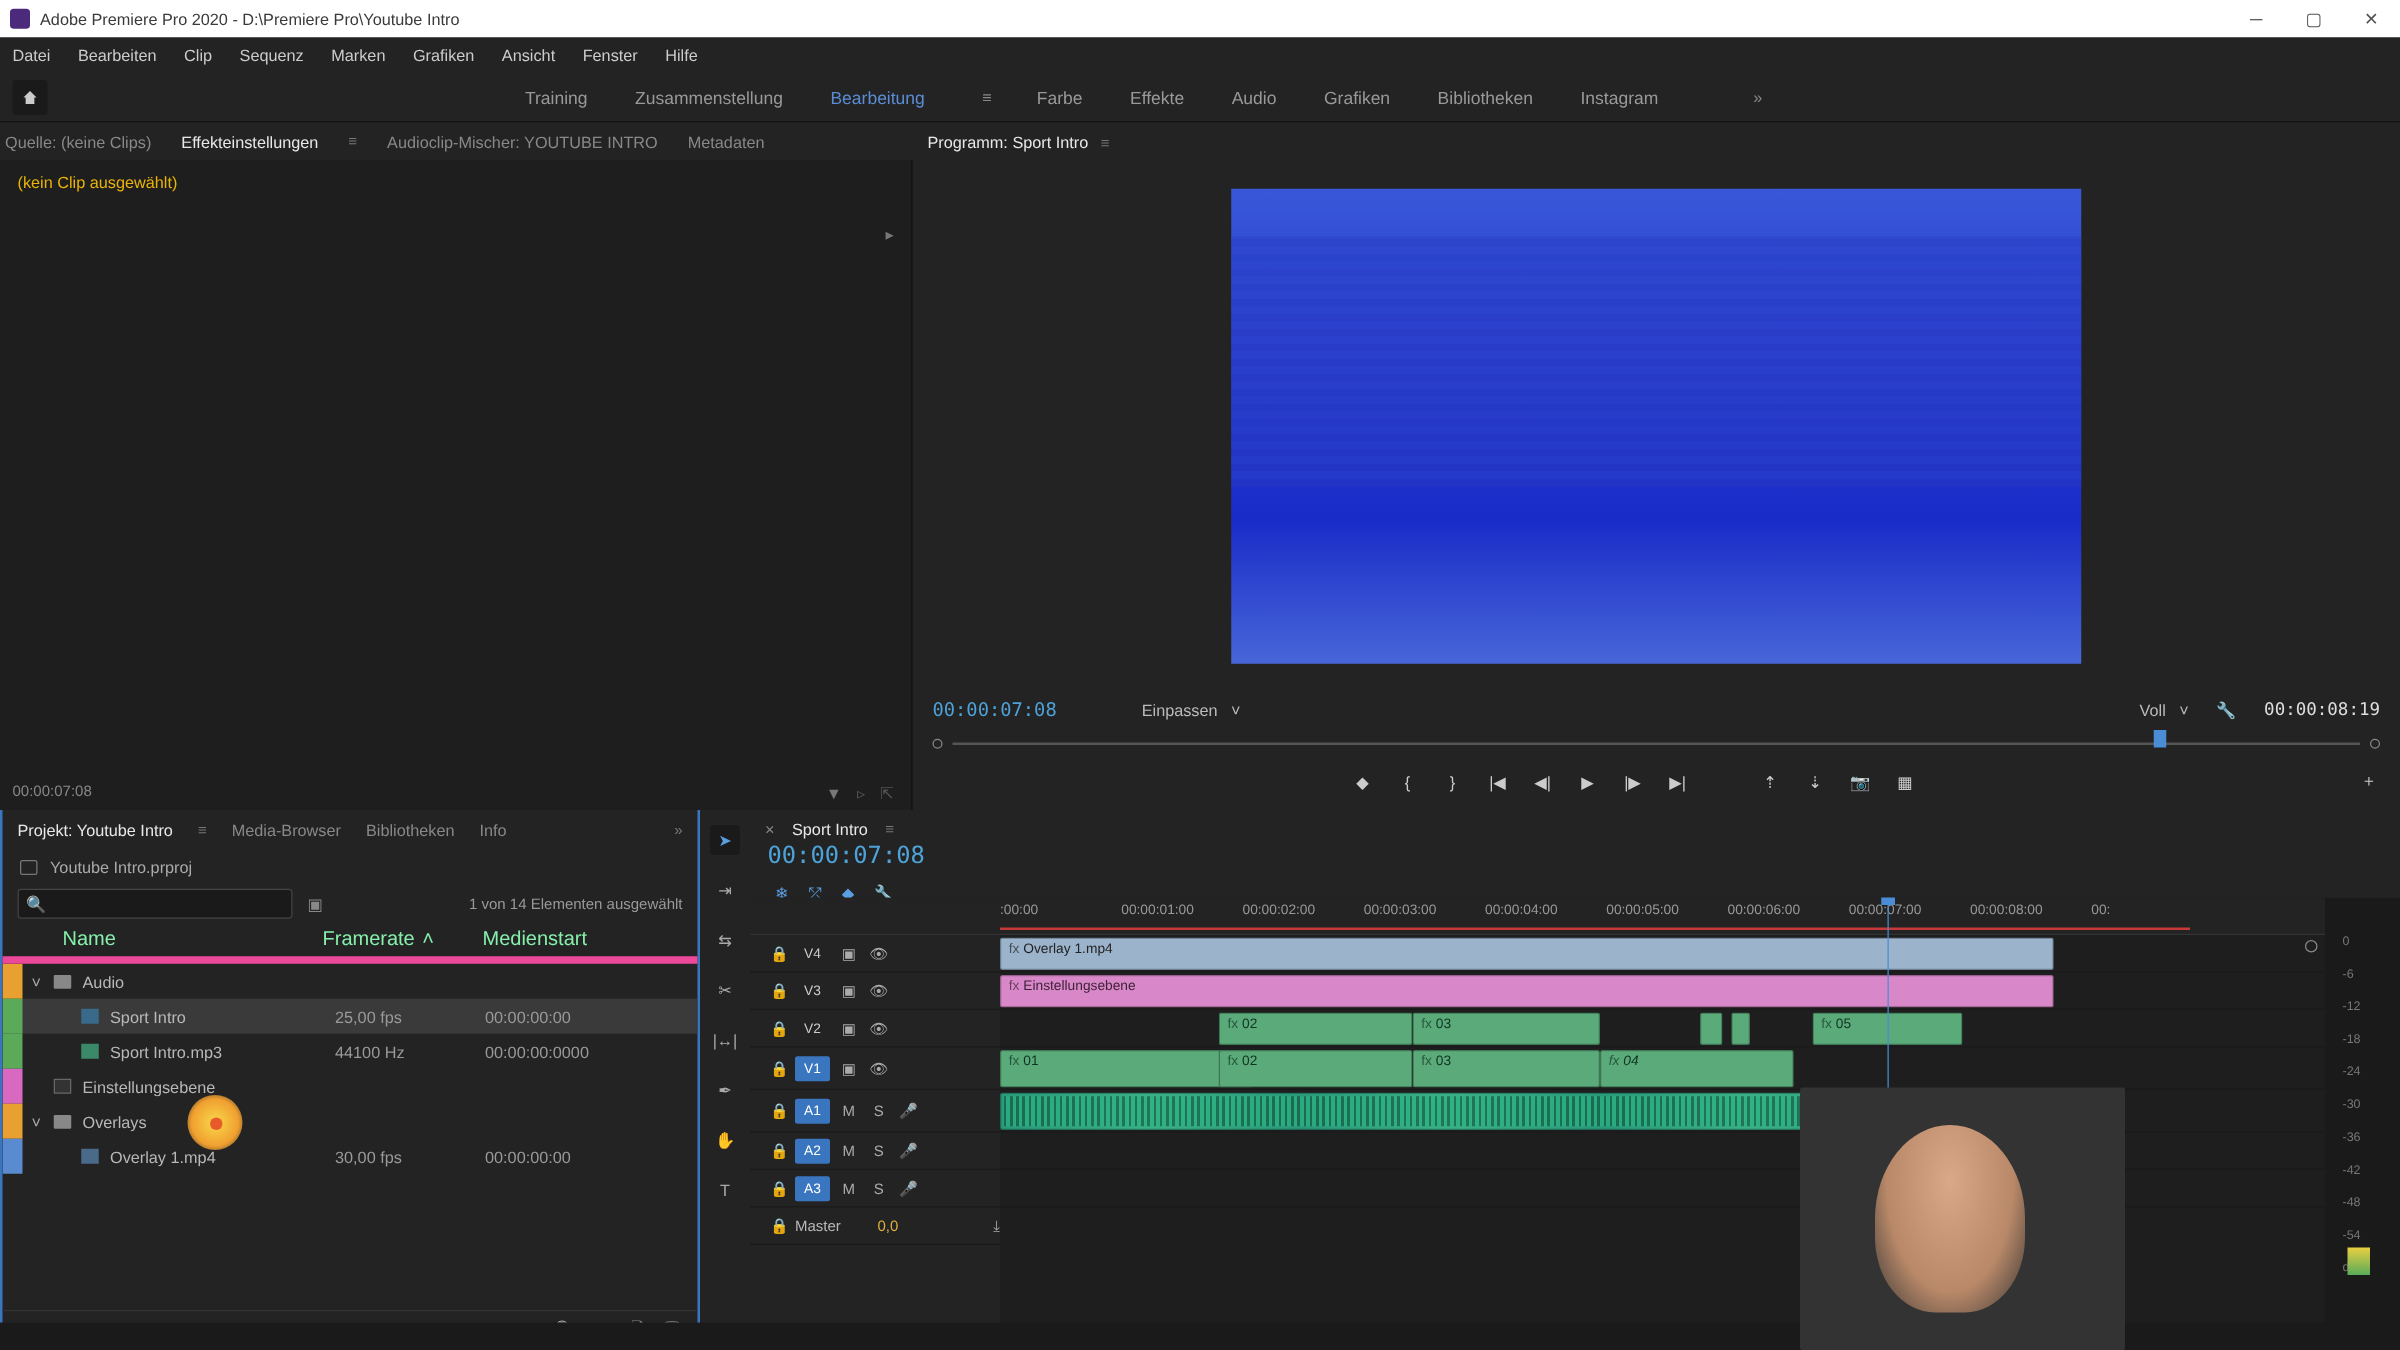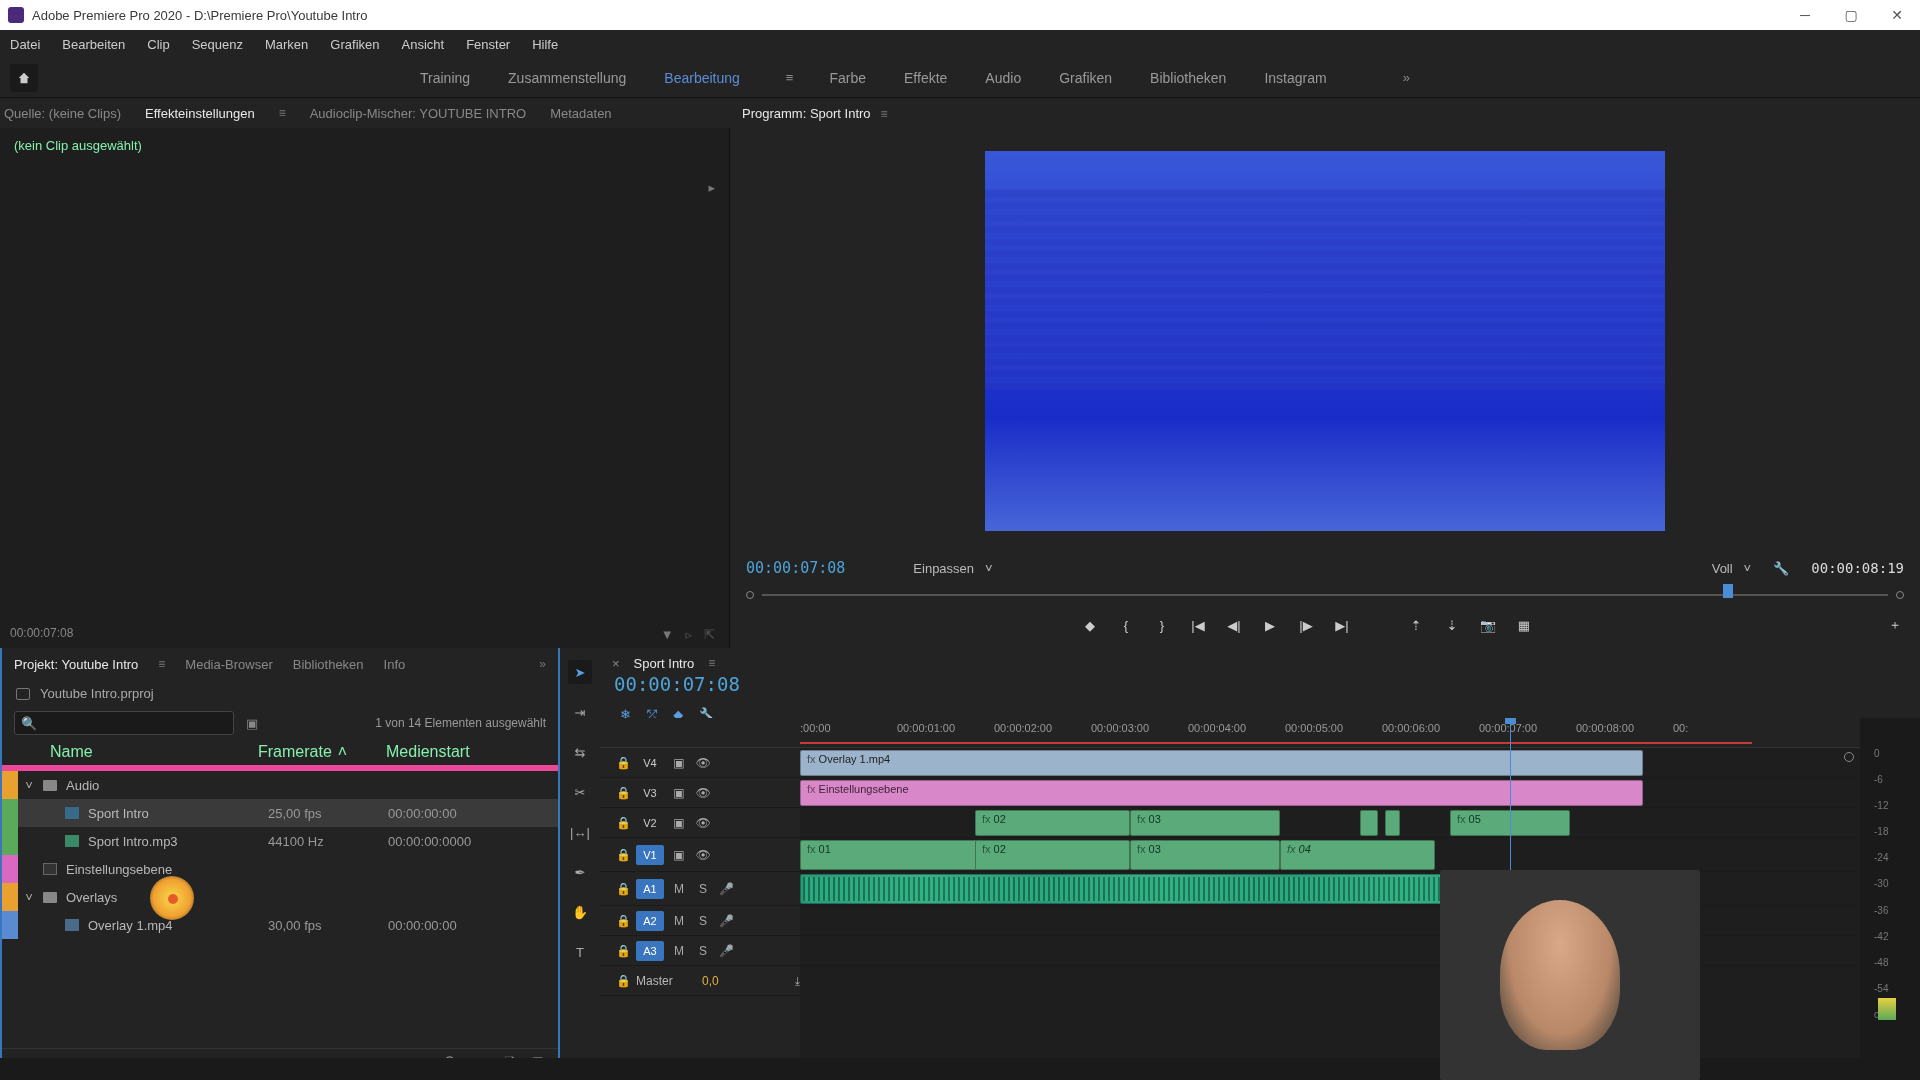--- a/index.html
+++ b/index.html
@@ -17,21 +17,21 @@
 .ws-tab.active { color:#5a8dd6; }
 .ws-hamb { color:#888; margin-left:10px; }
 .main { display:flex; height:calc(1080px - 98px); }
 .left-col { width:730px; display:flex; flex-direction:column; }
 .right-col { flex:1; display:flex; flex-direction:column; }
 .panel-tabs { height:30px; display:flex; align-items:center; gap:24px; padding:0 4px; background:#232323; }
 .panel-tab { color:#888; font-size:13px; }
 .panel-tab.active { color:#e8e8e8; }
 .panel-hamb { color:#777; font-size:12px; }
 .source-area { height:520px; background:#1e1e1e; position:relative; border-right:1px solid #111; }
-.no-clip { padding:10px 14px; color:#86efac; font-size:13px; }
+.no-clip { padding:10px 14px; color:#eab308; font-size:13px; }
 .src-arrow { position:absolute; right:14px; top:52px; color:#777; }
 .src-tc { position:absolute; left:10px; bottom:8px; color:#888; font-size:12px; }
 .src-icons { position:absolute; right:14px; bottom:6px; display:flex; gap:12px; color:#777; }
 .program { height:550px; background:#232323; display:flex; flex-direction:column; padding-bottom:4px; }
 .prog-header { display:flex; align-items:center; padding:8px 12px; gap:10px; }
 .video-area { flex:1; display:flex; align-items:center; justify-content:center; }
 .video-frame { width:680px; height:380px; background:linear-gradient(180deg,#3858d8 0%,#2a3ed0 35%,#1a2cc8 70%,#4866d8 100%); position:relative; }
 .video-frame::before { content:""; position:absolute; left:0; right:0; top:38px; height:200px; background:repeating-linear-gradient(0deg,#2538c0 0 6px,#2a40c8 6px 12px); opacity:.5; }
 .prog-controls { padding:0 16px; }
 .prog-row1 { display:flex; align-items:center; gap:14px; height:32px; }

